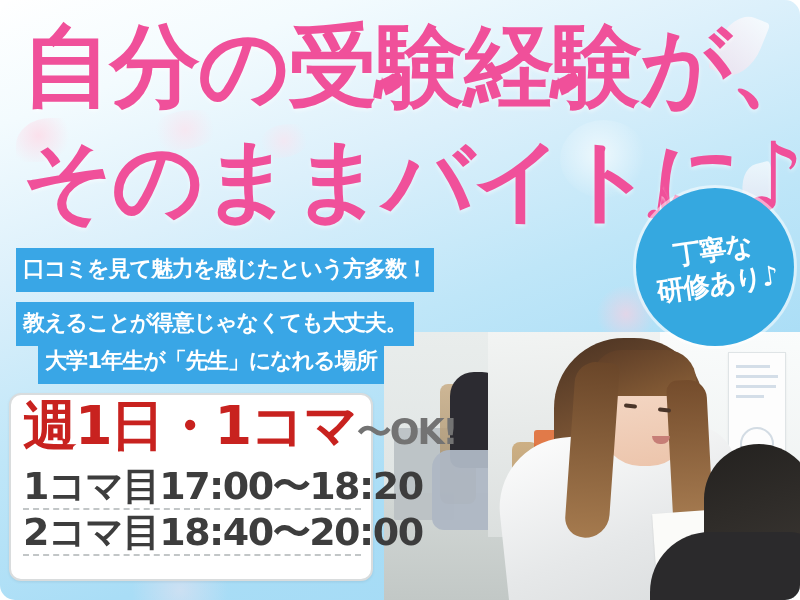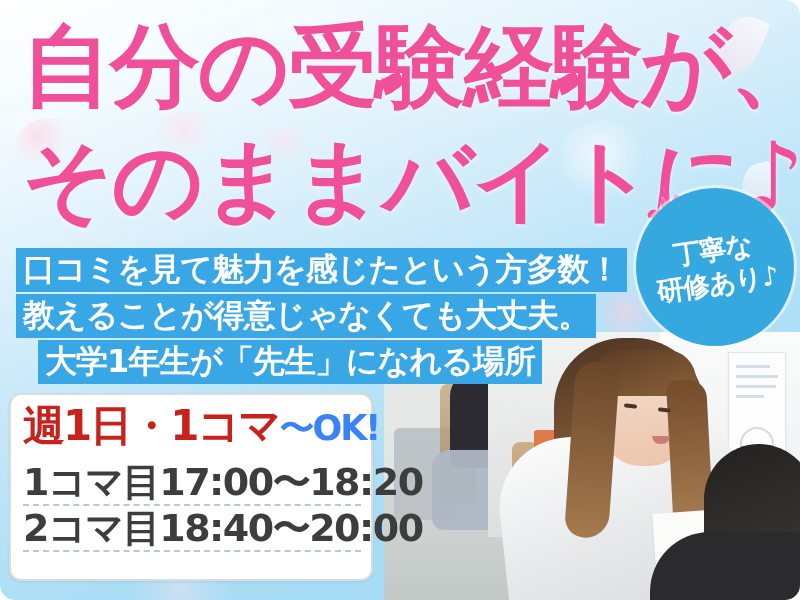--- a/index.html
+++ b/index.html
@@ -225,28 +225,28 @@
     text-shadow: 0 2px 4px rgba(255,255,255,.55);
     font-family: "DejaVu Sans", "Liberation Sans", sans-serif;
   }
   .headline.l1 { top: 16px;  font-size: 90px; line-height: 100px; }
   .headline.l2 { top: 128px; font-size: 90px; line-height: 100px; }
   .headline .note { font-size: 96px; }
 
   
   .subline-wrap { position: absolute; left: 16px; }
   .subline-wrap.s1 { top: 248px; }
-  .subline-wrap.s2 { top: 294px; }
+  .subline-wrap.s2 { top: 302px; }
   .subline-wrap.s3 { top: 340px; padding-left: 22px; }
   .subline {
     display: inline-block;
     background: #39a6e6;
     color: #ffffff;
     font-weight: 800;
-    font-size: 32px;
+    font-size: 22px;
     line-height: 40px;
     padding: 1px 7px 3px 7px;
     white-space: nowrap;
     letter-spacing: -1px;
     font-family: "DejaVu Sans", "Liberation Sans", sans-serif;
   }
 
   
   .badge {
     position: absolute;
@@ -302,24 +302,24 @@
   }
   .panel-head {
     white-space: nowrap;
     line-height: 50px;
     letter-spacing: -2px;
     font-family: "DejaVu Sans", "Liberation Sans", sans-serif;
   }
   .panel-head .hl {
     color: #c8221f;
     font-weight: 900;
-    font-size: 42px;
+    font-size: 54px;
   }
   .panel-head .tail {
-    color: #3b82f6;
+    color: #737373;
     font-weight: 800;
     font-size: 35px;
   }
   .slot {
     color: #3d3d3d;
     font-weight: 800;
     font-size: 38px;
     line-height: 44px;
     letter-spacing: -1.5px;
     white-space: nowrap;

